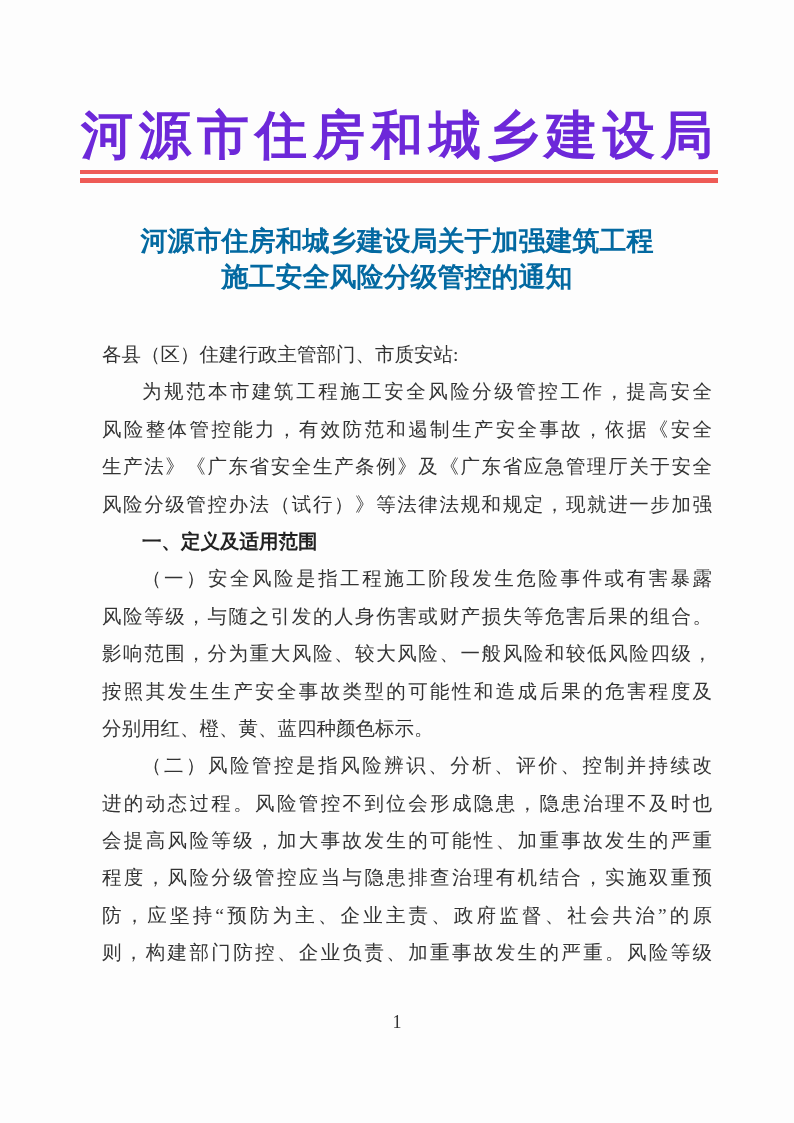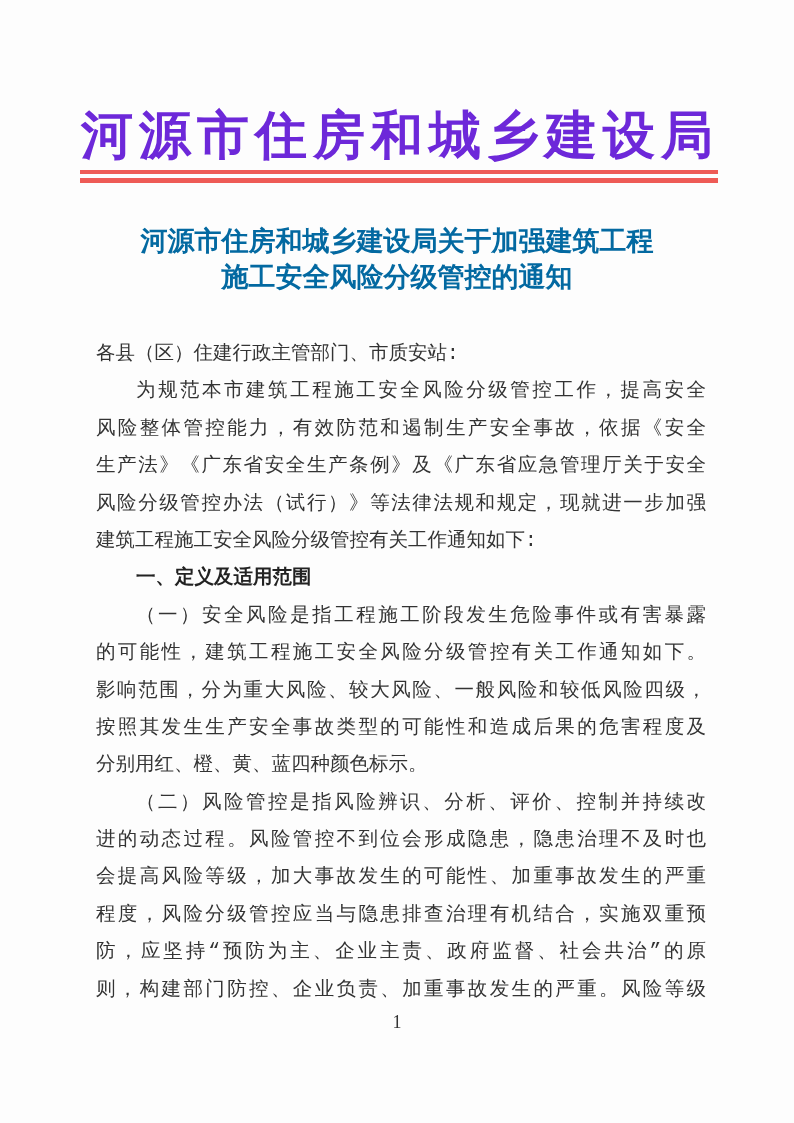--- a/index.html
+++ b/index.html
@@ -55,24 +55,24 @@
       font-size: 27px;
       color: #0369a1;
       line-height: 38px;
       white-space: nowrap;
     }
     .title.t1 { top: 222px; }
     .title.t2 { top: 258px; }
 
     .body {
       position: absolute;
-      left: 96px;
+      left: 102px;
       top: 336px;
       width: 610px;
-      font-family: Liberation Mono, monospace;
+      font-family: Liberation Serif, serif;
       font-size: 19.5px;
       color: #333333;
     }
     .line {
       height: 37.4px;
       line-height: 37.4px;
       white-space: nowrap;
       text-align: justify;
       text-align-last: justify;
     }
@@ -109,26 +109,25 @@
   <div class="title t1">河源市住房和城乡建设局关于加强建筑工程</div>
   <div class="title t2">施工安全风险分级管控的通知</div>
 
   <div class="body">
     <div class="line last">各县（区）住建行政主管部门、市质安站:</div>
 
     <div class="line indent">为规范本市建筑工程施工安全风险分级管控工作，提高安全</div>
     <div class="line">风险整体管控能力，有效防范和遏制生产安全事故，依据《安全</div>
     <div class="line">生产法》《广东省安全生产条例》及《广东省应急管理厅关于安全</div>
     <div class="line">风险分级管控办法（试行）》等法律法规和规定，现就进一步加强</div>
-    <div class="line last">建筑工程施工安全风险分级管控有关工作通知如下:</div>
 
     <div class="line indent last heading">一、定义及适用范围</div>
 
     <div class="line indent">（一）安全风险是指工程施工阶段发生危险事件或有害暴露</div>
-    <div class="line">的可能性，建筑工程施工安全风险分级管控有关工作通知如下。</div>
+    <div class="line">风险等级，与随之引发的人身伤害或财产损失等危害后果的组合。</div>
     <div class="line">影响范围，分为重大风险、较大风险、一般风险和较低风险四级，</div>
     <div class="line">按照其发生生产安全事故类型的可能性和造成后果的危害程度及</div>
     <div class="line last">分别用红、橙、黄、蓝四种颜色标示。</div>
 
     <div class="line indent">（二）风险管控是指风险辨识、分析、评价、控制并持续改</div>
     <div class="line">进的动态过程。风险管控不到位会形成隐患，隐患治理不及时也</div>
     <div class="line">会提高风险等级，加大事故发生的可能性、加重事故发生的严重</div>
     <div class="line">程度，风险分级管控应当与隐患排查治理有机结合，实施双重预</div>
     <div class="line">防，应坚持“预防为主、企业主责、政府监督、社会共治”的原</div>
     <div class="line">则，构建部门防控、企业负责、加重事故发生的严重。风险等级</div>

